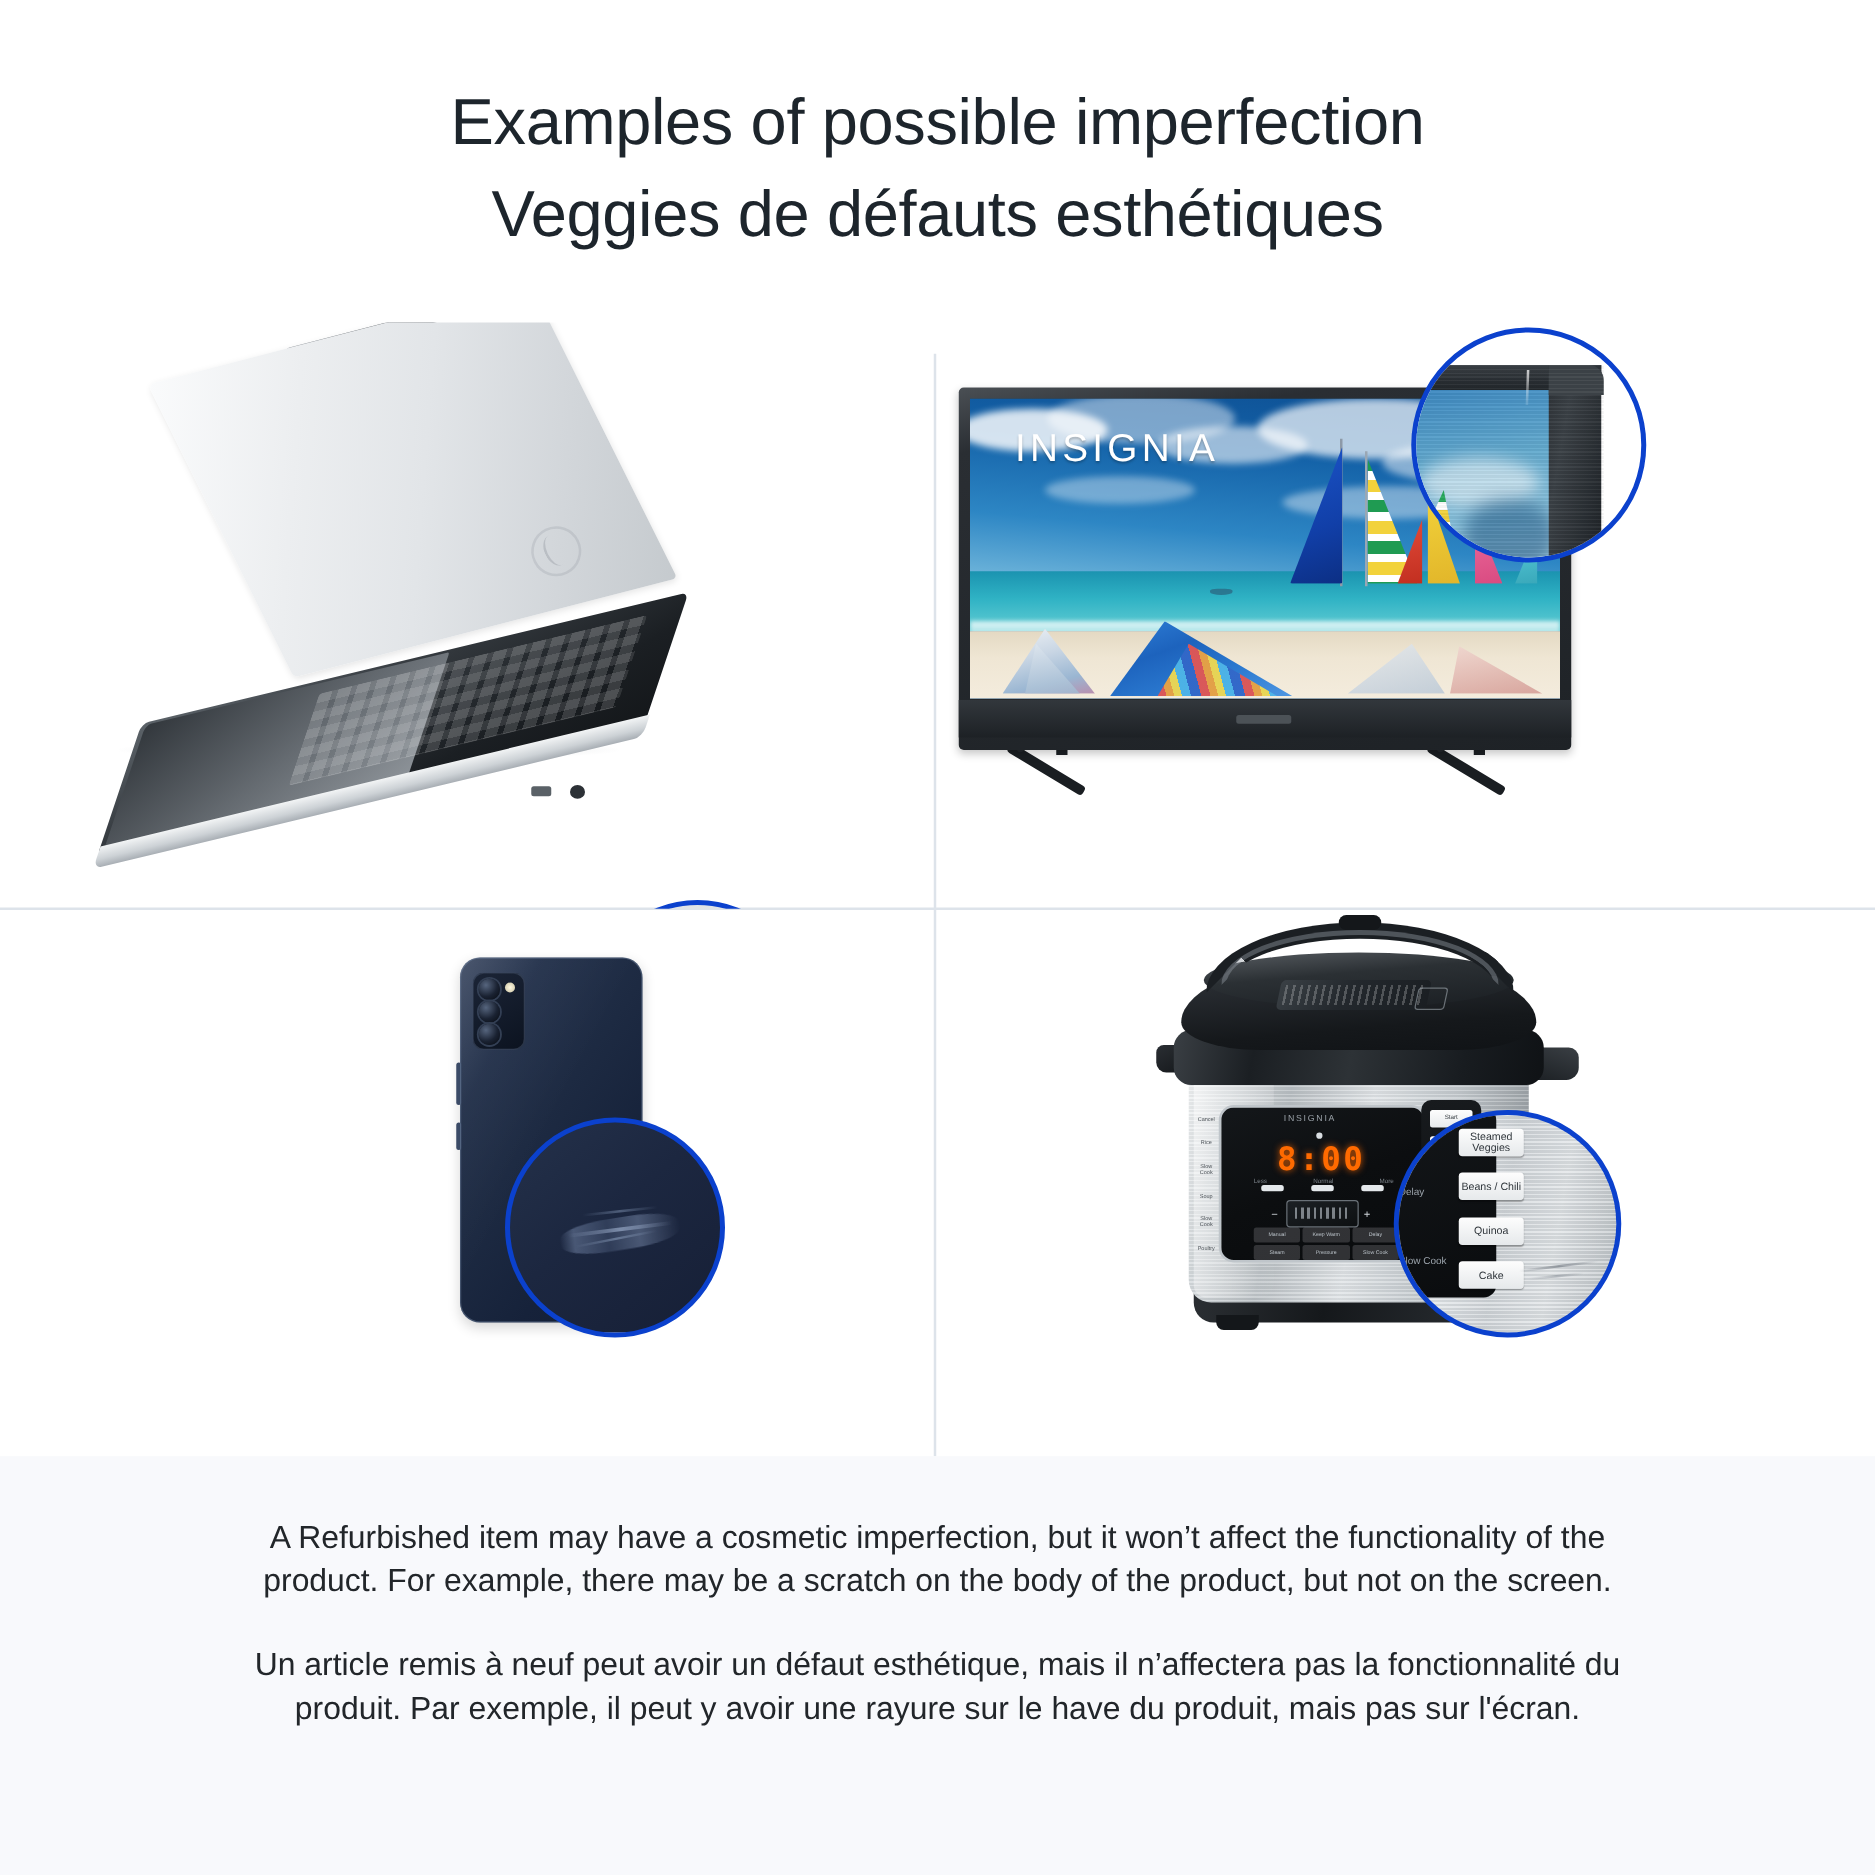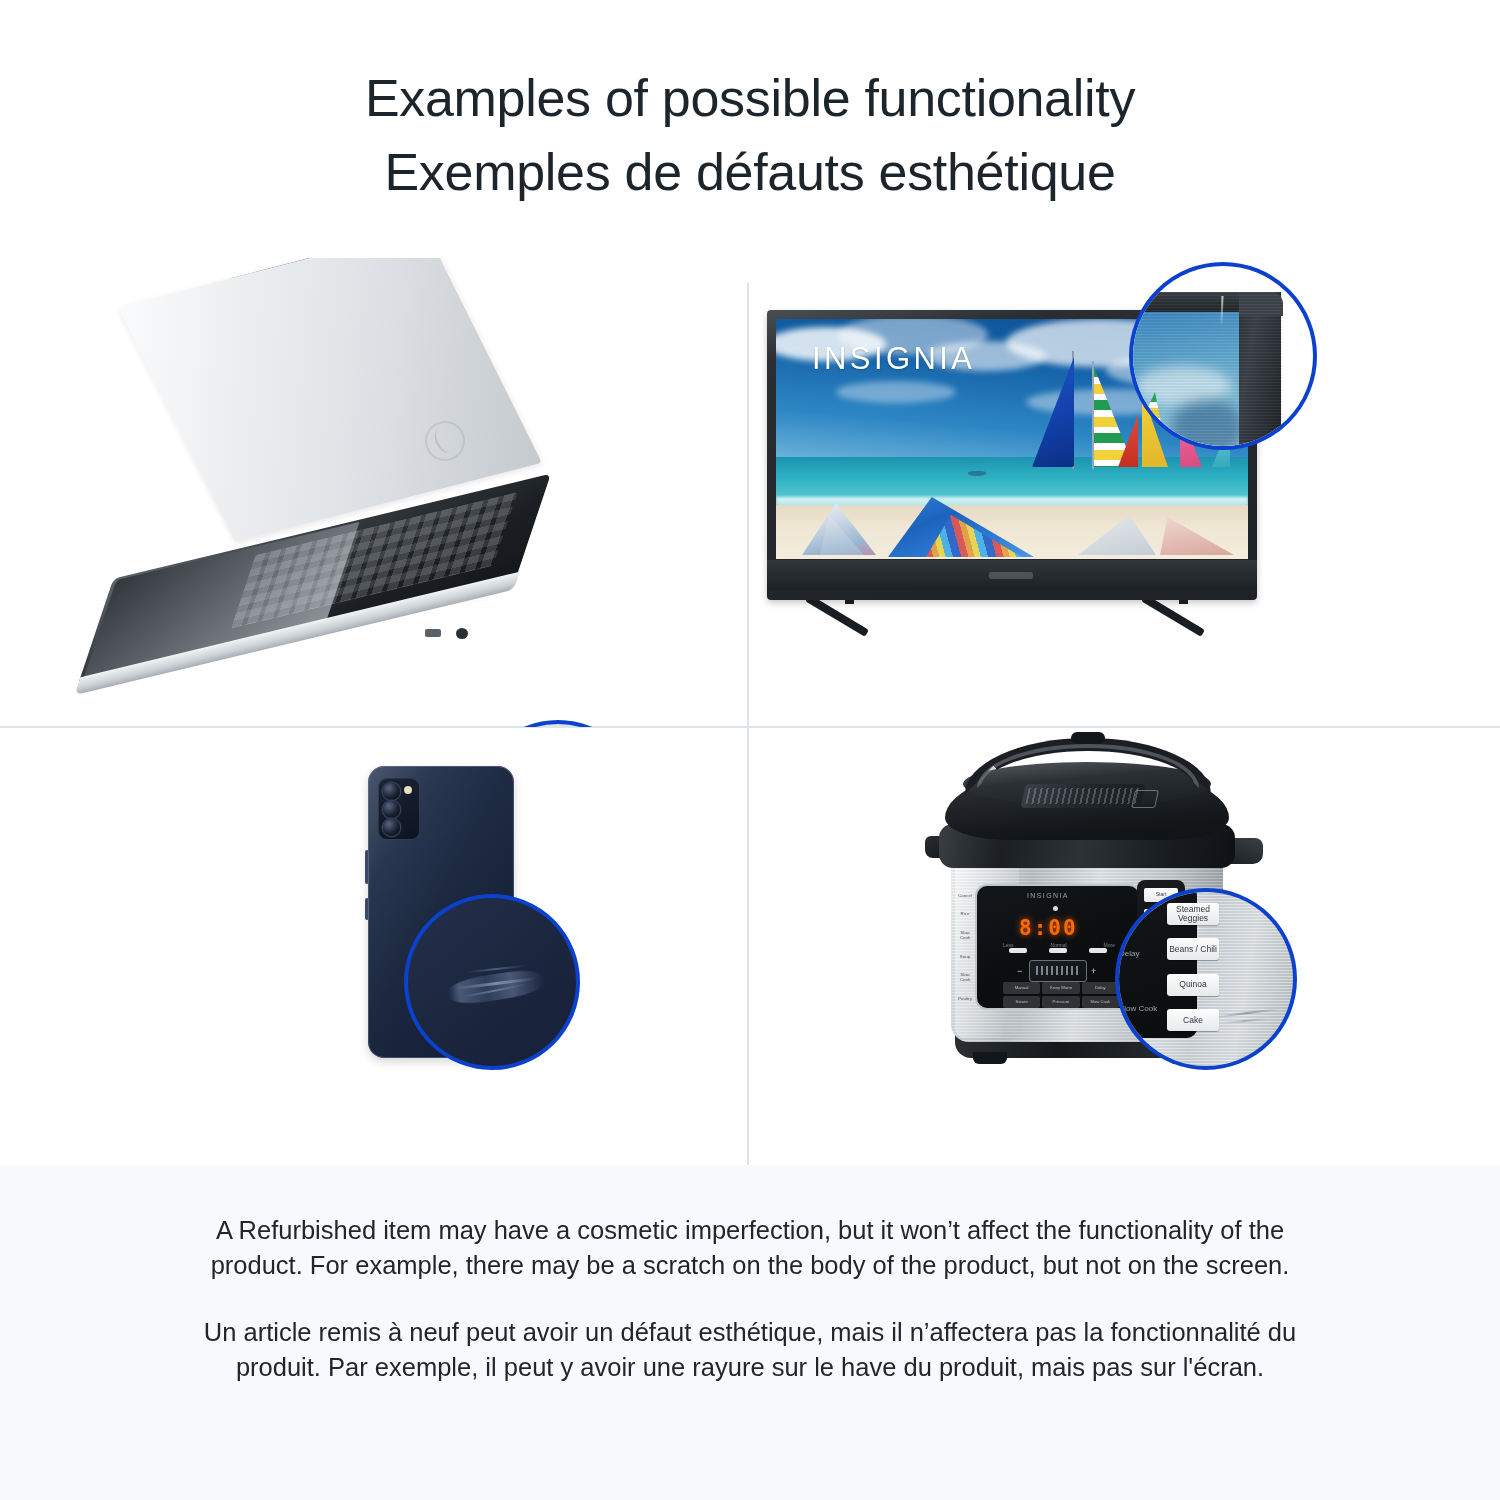--- a/index.html
+++ b/index.html
@@ -499,21 +499,21 @@
   .panel-brand{
     position:absolute;left:50px;top:6px;color:#9aa1a8;font-size:7px;letter-spacing:1.4px;
   }
   .panel-dot{
     position:absolute;left:76px;top:20px;width:5px;height:5px;border-radius:50%;
     background:#d8dde1;
   }
   .led{
     position:absolute;left:42px;top:28px;width:76px;height:28px;
     color:#ff6a00;font-family:"DejaVu Sans Mono", monospace;
-    font-size:21px;line-height:28px;letter-spacing:2px;
+    font-size:26px;line-height:28px;letter-spacing:2px;text-align:center;
     text-shadow:0 0 6px rgba(255,106,0,0.85);
     font-weight:700;
   }
   .slider-row{
     position:absolute;left:30px;top:62px;width:104px;height:6px;
   }
   .slider-row span{
     position:absolute;top:0;height:5px;background:#e4e8eb;border-radius:2px;
   }
   .sl1{left:2px;width:18px;}
@@ -607,22 +607,22 @@
   .cook-sheen{
     position:absolute;left:206px;top:130px;width:64px;height:180px;
     background:linear-gradient(100deg,rgba(255,255,255,0.55),rgba(255,255,255,0));
     border-radius:10px;
   }
 </style>
 </head>
 <body>
 
 <div class="header">
-  <div class="title-en">Examples of possible functionality</div>
-  <div class="title-fr">Exemples de défauts esthétique</div>
+  <div class="title-en">Examples of possible imperfection</div>
+  <div class="title-fr">Veggies de défauts esthétiques</div>
 </div>
 
 <div class="grid">
 
   <div class="divider-v"></div>
   <div class="divider-h"></div>
 
   <div class="cell cell-tl">
     <div class="laptop-wrap">
       <div class="lap-shadow"></div>

